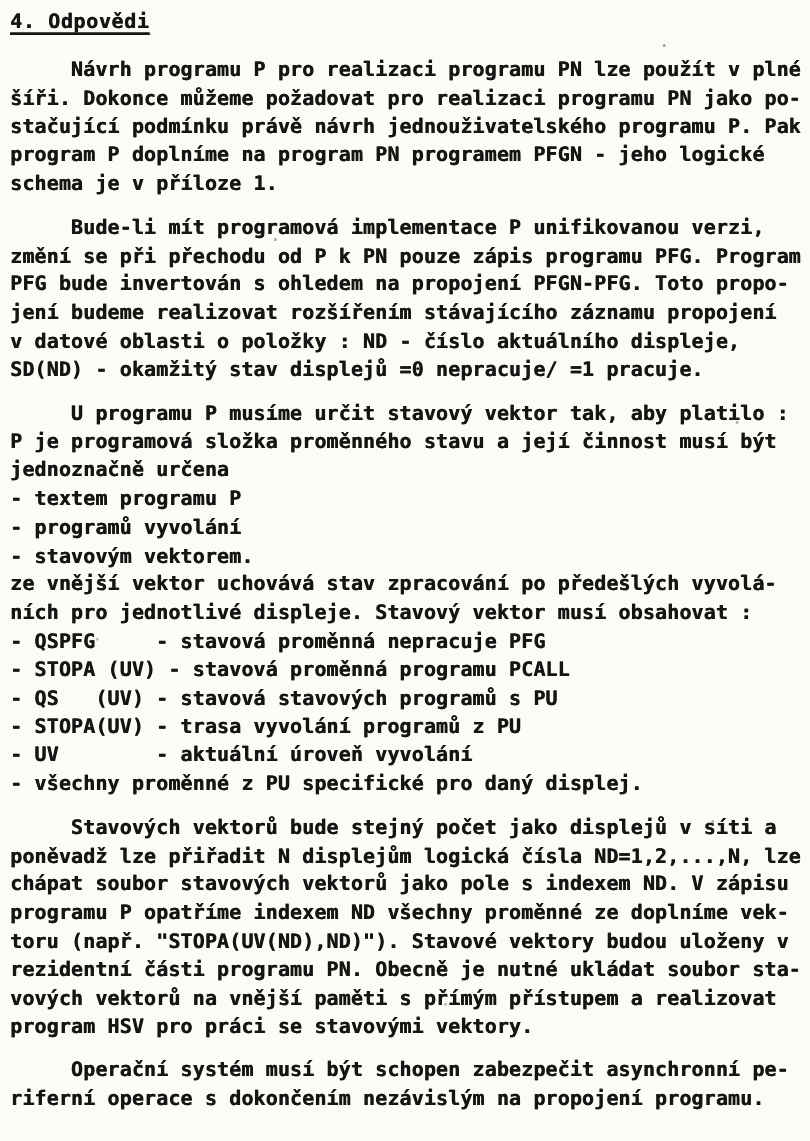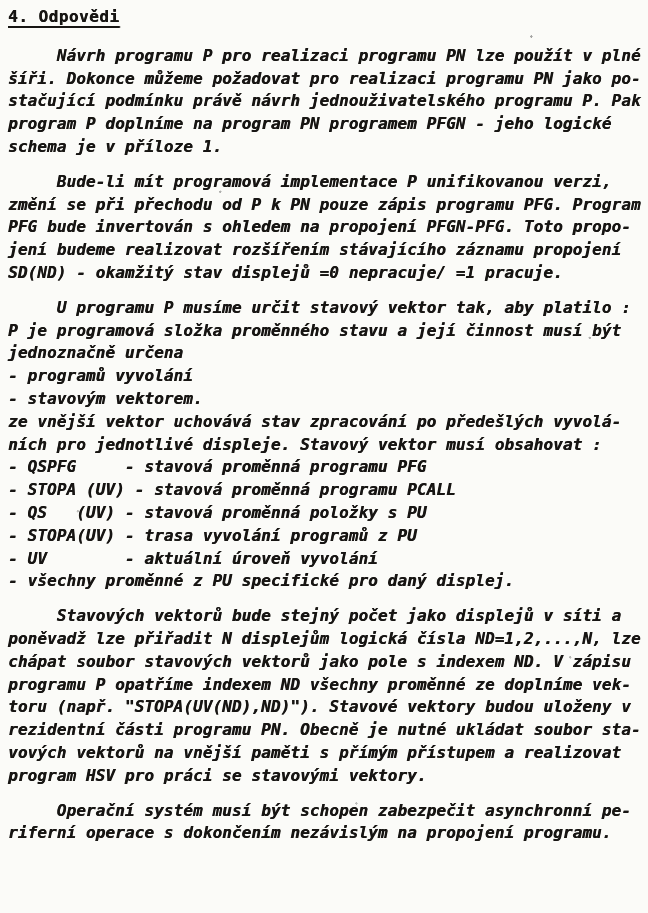--- a/index.html
+++ b/index.html
@@ -41,54 +41,55 @@
     text-decoration-thickness: 2px;
     text-shadow: 0.4px 0 0 currentColor;
   }
   .para {
     margin: 0 0 12px 0;
   }
   .line {
     white-space: pre;
     text-shadow: 0.4px 0 0 currentColor; 
     letter-spacing: 0.1px;
-    font-style: italic;
   }
 </style>
 </head>
 <body>
 
 <div class="page">
   <div class="heading">4. Odpovědi</div>
   <div>
       <div class="para">
         <div class="line">     Návrh programu P pro realizaci programu PN lze použít v plné</div>
         <div class="line">šíři. Dokonce můžeme požadovat pro realizaci programu PN jako po-</div>
         <div class="line">stačující podmínku právě návrh jednouživatelského programu P. Pak</div>
         <div class="line">program P doplníme na program PN programem PFGN - jeho logické</div>
         <div class="line">schema je v příloze 1.</div>
       </div>
       <div class="para">
         <div class="line">     Bude-li mít programová implementace P unifikovanou verzi,</div>
         <div class="line">změní se při přechodu od P k PN pouze zápis programu PFG. Program</div>
         <div class="line">PFG bude invertován s ohledem na propojení PFGN-PFG. Toto propo-</div>
         <div class="line">jení budeme realizovat rozšířením stávajícího záznamu propojení</div>
+        <div class="line">v datové oblasti o položky : ND - číslo aktuálního displeje,</div>
         <div class="line">SD(ND) - okamžitý stav displejů =0 nepracuje/ =1 pracuje.</div>
       </div>
       <div class="para">
         <div class="line">     U programu P musíme určit stavový vektor tak, aby platilo :</div>
         <div class="line">P je programová složka proměnného stavu a její činnost musí být</div>
         <div class="line">jednoznačně určena</div>
+        <div class="line">- textem programu P</div>
         <div class="line">- programů vyvolání</div>
         <div class="line">- stavovým vektorem.</div>
         <div class="line">ze vnější vektor uchovává stav zpracování po předešlých vyvolá-</div>
         <div class="line">ních pro jednotlivé displeje. Stavový vektor musí obsahovat :</div>
-        <div class="line">- QSPFG     - stavová proměnná programu PFG</div>
+        <div class="line">- QSPFG     - stavová proměnná nepracuje PFG</div>
         <div class="line">- STOPA (UV) - stavová proměnná programu PCALL</div>
-        <div class="line">- QS   (UV) - stavová proměnná položky s PU</div>
+        <div class="line">- QS   (UV) - stavová stavových programů s PU</div>
         <div class="line">- STOPA(UV) - trasa vyvolání programů z PU</div>
         <div class="line">- UV        - aktuální úroveň vyvolání</div>
         <div class="line">- všechny proměnné z PU specifické pro daný displej.</div>
       </div>
       <div class="para">
         <div class="line">     Stavových vektorů bude stejný počet jako displejů v síti a</div>
         <div class="line">poněvadž lze přiřadit N displejům logická čísla ND=1,2,...,N, lze</div>
         <div class="line">chápat soubor stavových vektorů jako pole s indexem ND. V zápisu</div>
         <div class="line">programu P opatříme indexem ND všechny proměnné ze doplníme vek-</div>
         <div class="line">toru (např. "STOPA(UV(ND),ND)"). Stavové vektory budou uloženy v</div>

